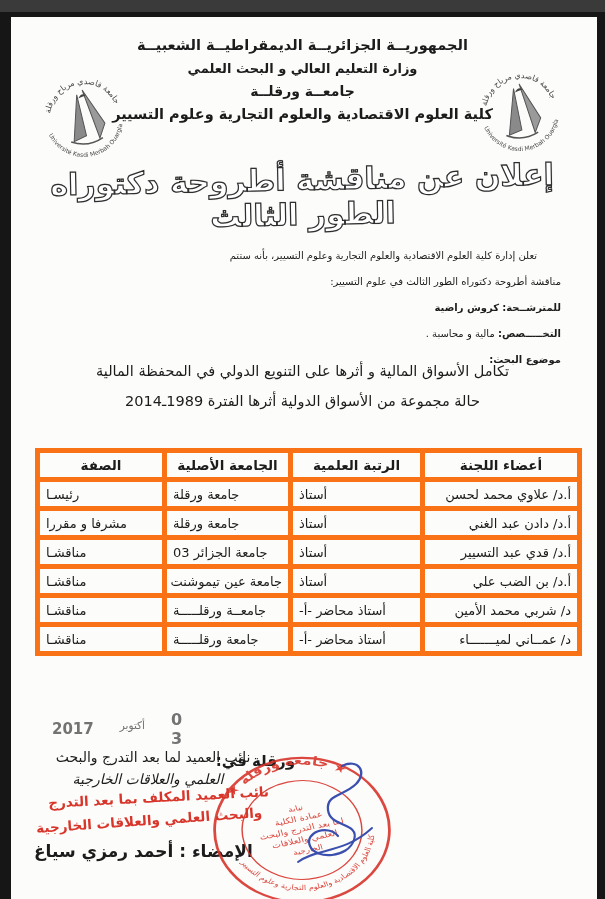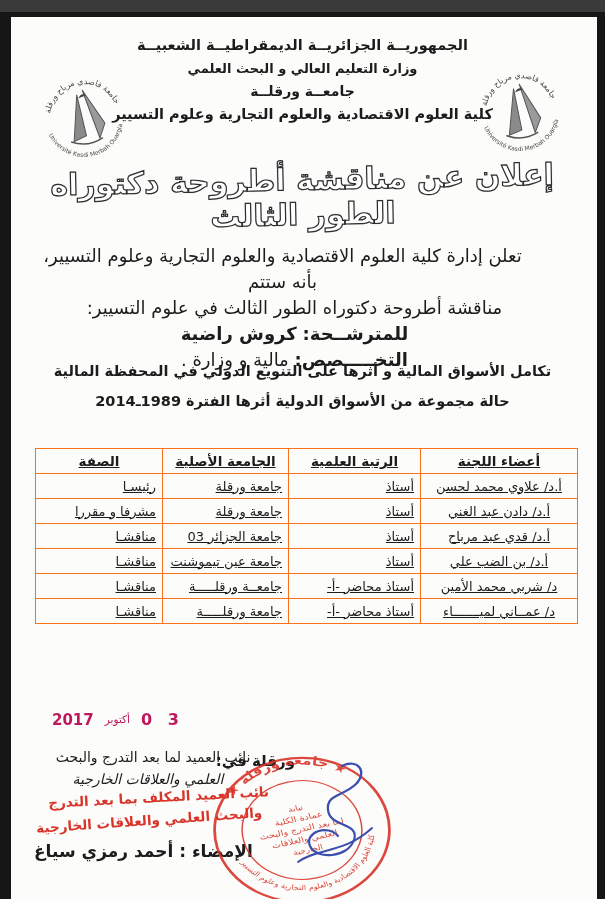--- a/index.html
+++ b/index.html
@@ -13,34 +13,34 @@
   .h-l1{font-size:14.5px;}
   .h-l2{font-size:13px;}
   .h-l3{font-size:14px;}
   .h-l4{font-size:14.5px;}
   .logo{position:absolute;width:100px;height:100px;}
   .logo.left{left:34px;top:56px;transform:rotate(-8deg);}
   .logo.right{left:470px;top:50px;transform:rotate(-6deg);}
   .callig-title{top:150px;left:30px;right:30px;font-size:30px;font-weight:bold;
       letter-spacing:1px;color:#ffffff;-webkit-text-stroke:1.2px #2e2e2e;
       text-shadow:0 0 1px #555;transform:rotate(-1.2deg);}
-  .body-par{top:231px;right:44px;left:28px;font-size:18px;line-height:26px;text-align:center;}
+  .body-par{top:231px;right:44px;left:28px;font-size:10px;line-height:26px;text-align:right;}
   .indent{padding-right:24px;}
   .lbl{font-weight:bold;}
-  .topic{top:344px;left:40px;right:40px;font-size:14.5px;font-weight:bold;line-height:30px;text-align:center;}
+  .topic{top:344px;left:40px;right:40px;font-size:14.5px;font-weight:normal;line-height:30px;text-align:center;}
   table.committee{position:absolute;top:436px;left:35px;width:542px;border-collapse:collapse;
       direction:rtl;table-layout:fixed;font-size:13px;}
-  table.committee td,table.committee th{border:1px solid #f97316;height:24px;padding:0 6px;
-      overflow:hidden;white-space:nowrap;text-decoration:underline;}
+  table.committee td,table.committee th{border:5px solid #f97316;height:24px;padding:0 6px;
+      overflow:hidden;white-space:nowrap;}
   table.committee th{font-weight:bold;text-align:center;font-size:13.5px;}
-  td.member{text-align:center;}
-  td.c{text-align:right;}
+  td.member{text-align:right;}
+  td.c{text-align:left;}
   .schedule{top:616px;left:60px;right:60px;font-size:15px;font-weight:bold;line-height:28px;}
-  .date-stamp{top:698px;left:52px;width:150px;direction:ltr;display:flex;align-items:flex-end;
-      gap:11px;color:#be185d;justify-content:flex-start;}
+  .date-stamp{top:698px;left:52px;width:150px;direction:ltr;display:flex;align-items:center;
+      gap:26px;color:#737373;justify-content:flex-start;}
   .ds-year{font-size:15px;font-weight:bold;}
   .ds-month{font-size:10.5px;transform:translateY(-4px);}
   .ds-day{font-size:16px;font-weight:bold;letter-spacing:5px;}
   .place-line{top:740px;left:205px;width:90px;font-size:15px;font-weight:bold;}
   .dean1{top:737px;left:48px;width:210px;font-size:14px;text-align:center;}
   .dean2{top:759px;left:48px;width:200px;font-size:14px;text-align:center;font-style:italic;}
   .red-line{color:#d8352b;font-weight:bold;font-size:13.5px;white-space:nowrap;}
   .red1{top:777px;left:48px;transform:rotate(-3deg);}
   .red2{top:800px;left:36px;transform:rotate(-4deg);}
   .sig-name{top:829px;left:34px;font-size:17px;font-weight:bold;white-space:nowrap;}
@@ -89,21 +89,22 @@
     <text font-size="8" fill="#4a4a4a"><textPath href="#ltop2" startOffset="50%" text-anchor="middle">جامعة قاصدي مرباح ورقلة</textPath></text>
     <text font-size="6" fill="#4a4a4a"><textPath href="#lbot2" startOffset="50%" text-anchor="middle">Université Kasdi Merbah Ouargla</textPath></text>
   </svg>
 
   <div class="abs callig-title center">إعلان عن مناقشة أطروحة دكتوراه الطور الثالث</div>
 
   <div class="abs body-par">
     <div class="indent">تعلن إدارة كلية العلوم الاقتصادية والعلوم التجارية وعلوم التسيير، بأنه ستتم</div>
     <div>مناقشة أطروحة دكتوراه الطور الثالث في علوم التسيير:</div>
     <div><span class="lbl">للمترشــحة:</span>&nbsp;<span class="lbl">كروش راضية</span></div>
-    <div><span class="lbl">التخـــــصص:</span>&nbsp;<span>مالية و وزارة .</span></div>
+    <div><span class="lbl">التخـــــصص:</span>&nbsp;<span>مالية و محاسبة .</span></div>
+    <div class="lbl">موضوع البحث:</div>
   </div>
 
   <div class="abs topic center">
     <div>تكامل الأسواق المالية و أثرها على التنويع الدولي في المحفظة المالية</div>
     <div>حالة مجموعة من الأسواق الدولية أثرها الفترة 1989ـ2014</div>
   </div>
 
   <table class="committee">
     <colgroup>
         <col style="width:157px">
@@ -124,21 +125,21 @@
       <td class="c">جامعة ورقلة</td>
       <td class="c">رئيسـا</td>
     </tr>
     <tr>
       <td class="member">أ.د/ دادن عبد الغني</td>
       <td class="c">أستاذ</td>
       <td class="c">جامعة ورقلة</td>
       <td class="c">مشرفا و مقررا</td>
     </tr>
     <tr>
-      <td class="member">أ.د/ قدي عبد مرباح</td>
+      <td class="member">أ.د/ قدي عبد التسيير</td>
       <td class="c">أستاذ</td>
       <td class="c">جامعة الجزائر 03</td>
       <td class="c">مناقشـا</td>
     </tr>
     <tr>
       <td class="member">أ.د/ بن الضب علي</td>
       <td class="c">أستاذ</td>
       <td class="c">جامعة عين تيموشنت</td>
       <td class="c">مناقشـا</td>
     </tr>

